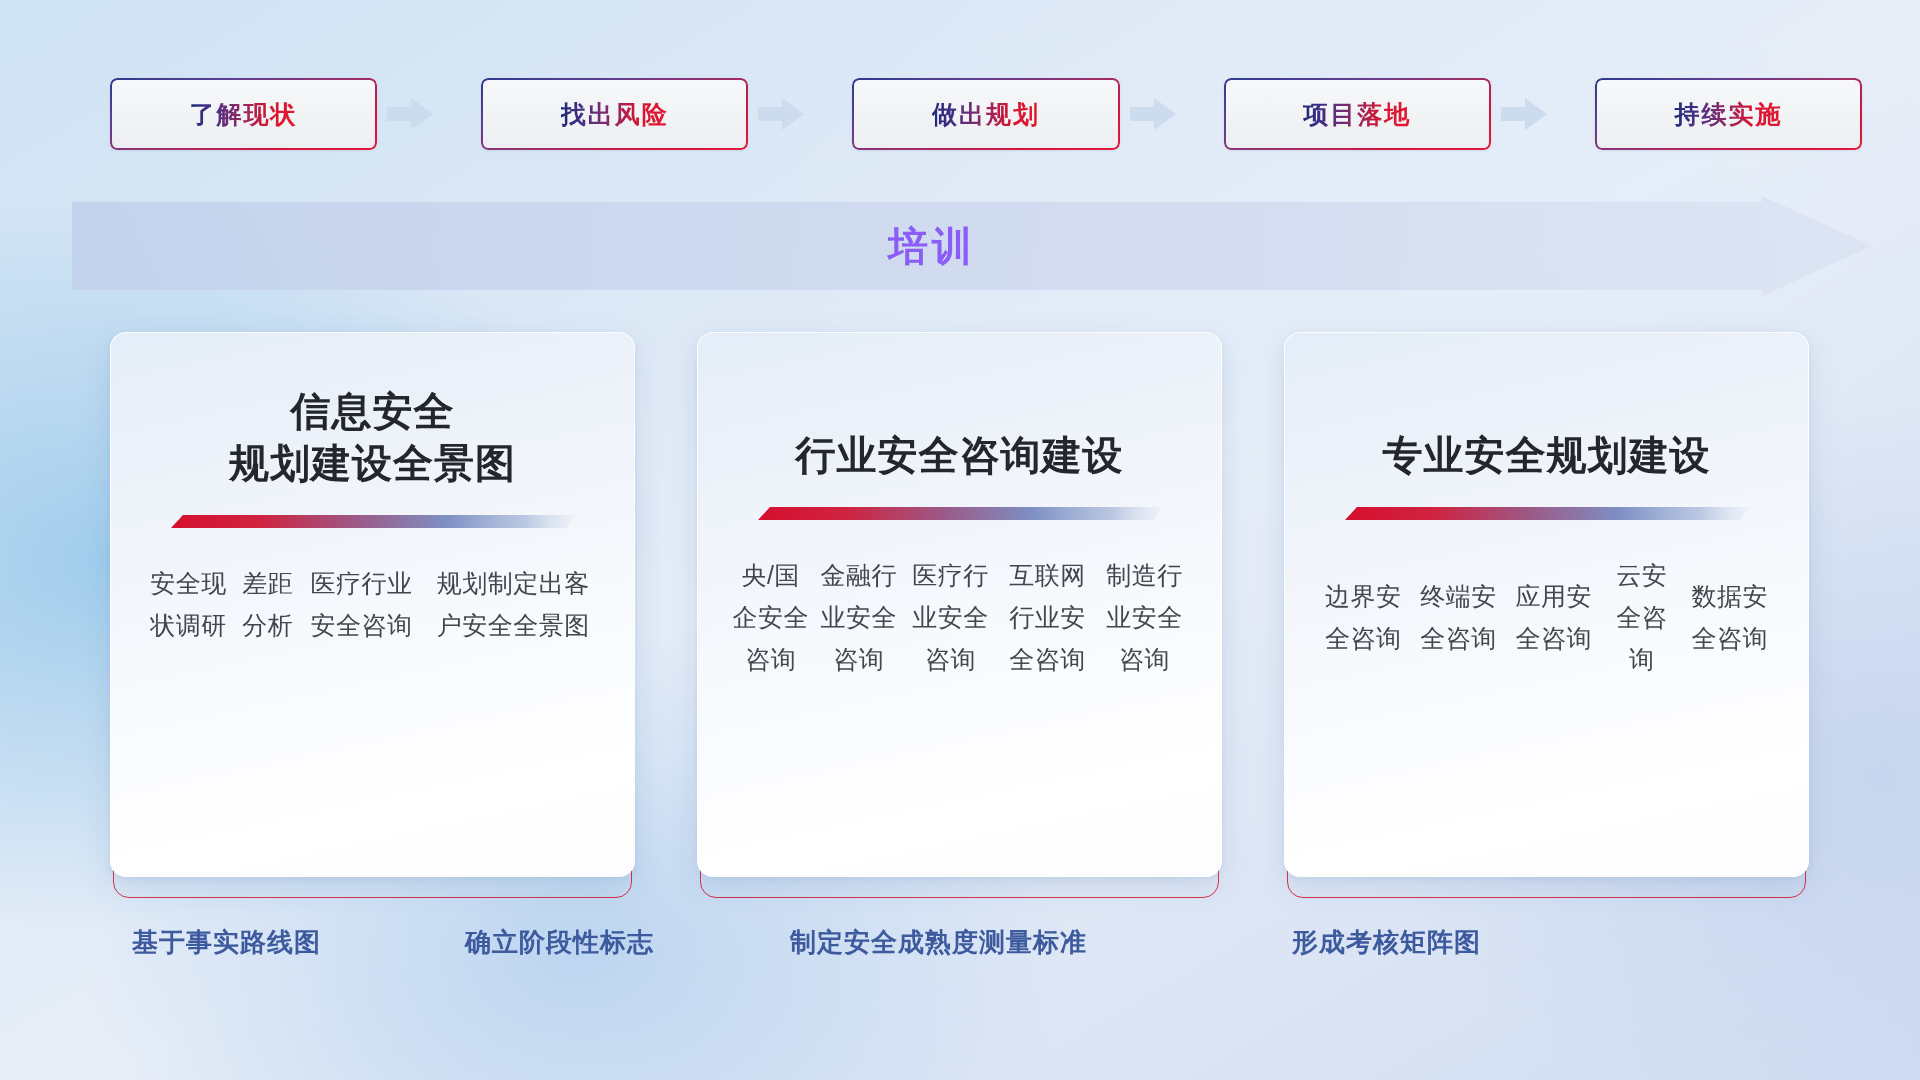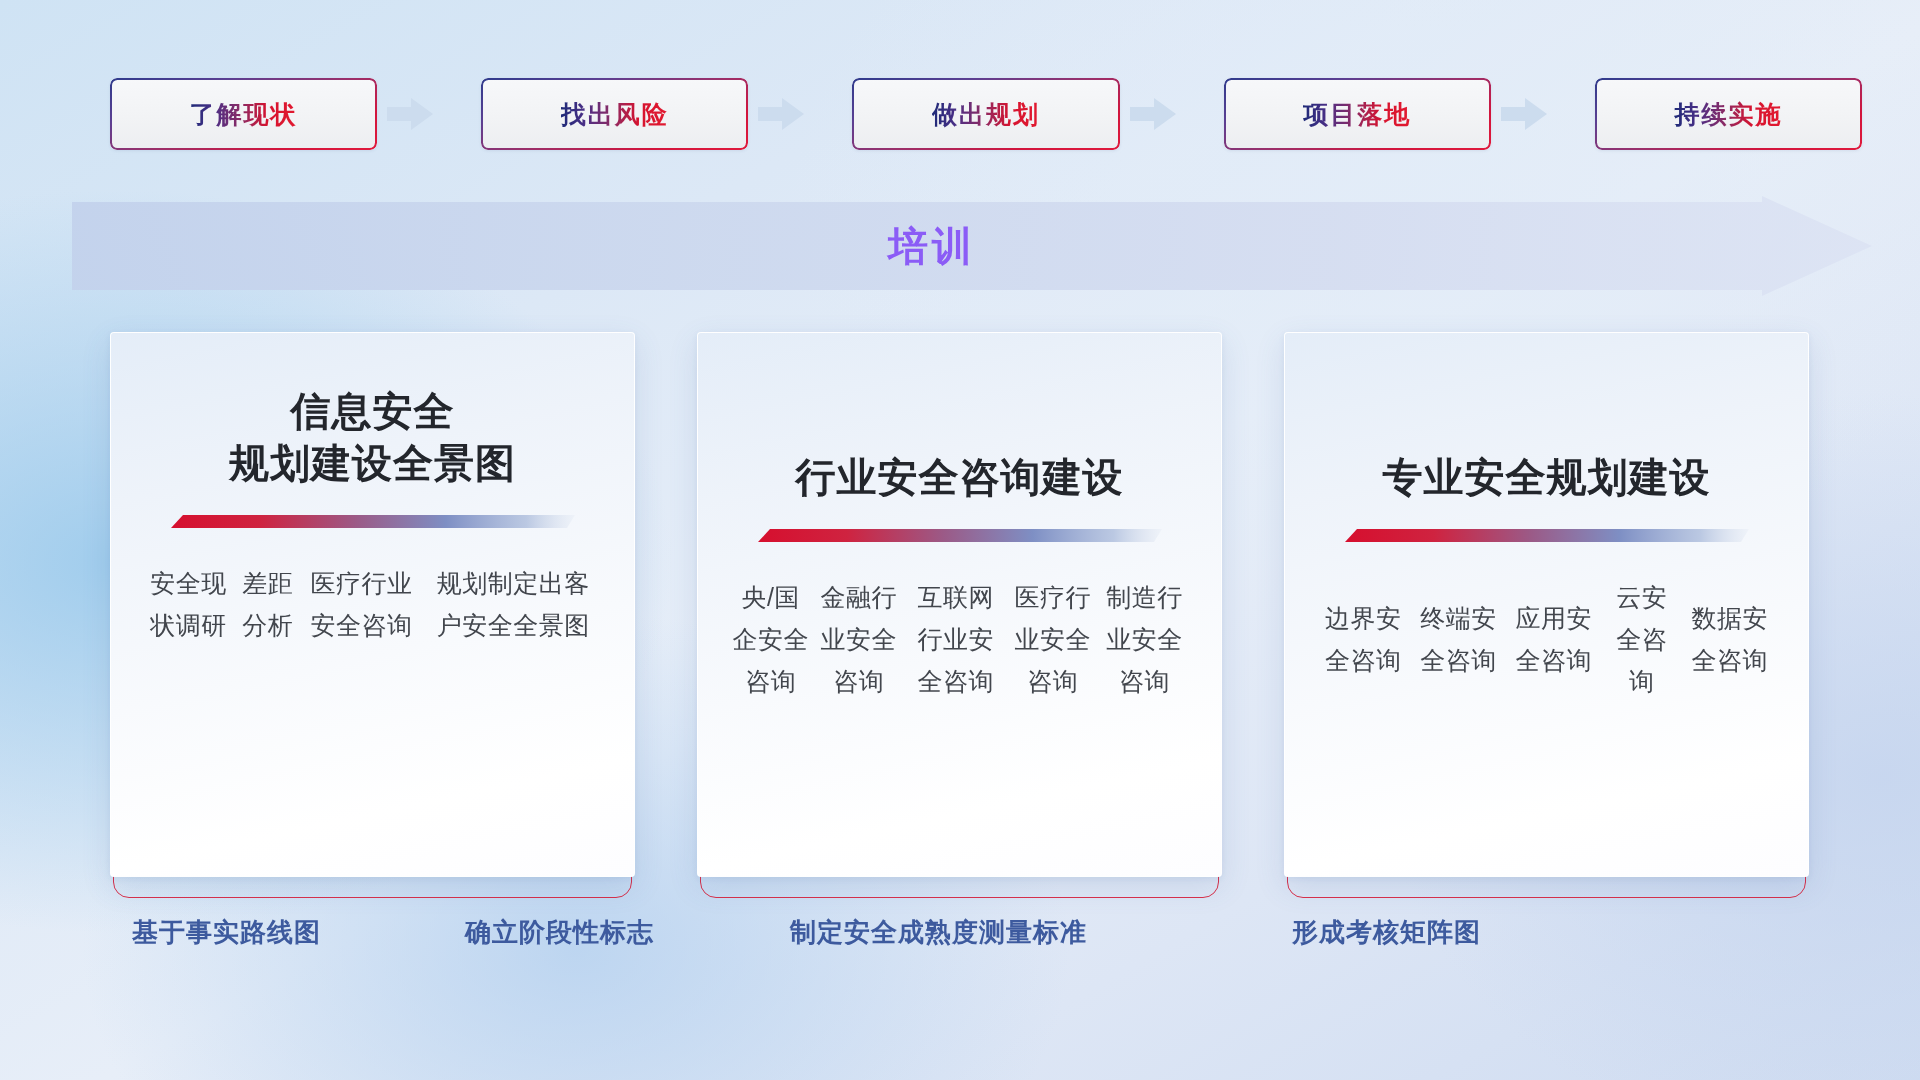--- a/index.html
+++ b/index.html
@@ -65,42 +65,42 @@
   
   .cards{
     position:absolute; left:110px; top:332px; width:1700px; height:545px;
     display:flex; gap:62px;
   }
   .card-wrap{ position:relative; width:525px; }
 
   .card{
     position:relative;
     height:545px;
-    border-radius:4px;
+    border-radius:16px;
     background:linear-gradient(168deg,#e4edf8 0%,#eef3fa 26%,#f8fafd 58%,#ffffff 82%,#fdfdff 100%);
     box-shadow:0 10px 30px rgba(70,105,160,0.14), 0 2px 6px rgba(70,105,160,0.08);
     border:1px solid rgba(255,255,255,0.95);
     overflow:hidden;
     padding:52px 34px 0 34px;
     display:flex; flex-direction:column; align-items:center;
   }
   
   .card-outline{
     position:absolute; left:3px; top:14px; width:519px; height:552px;
     border:1.4px solid #d81f3a; border-radius:16px;
     pointer-events:none; z-index:0; opacity:.92;
   }
   .card{ z-index:1; }
 
   .card-title{
     font-size:40px; font-weight:700; color:#23262c; line-height:1.30;
     text-align:center; letter-spacing:1px; white-space:pre-line;
   }
   .card.tall .card-title{ margin-top:0; }
-  .card.single .card-title{ margin-top:66px; }
+  .card.single .card-title{ margin-top:44px; }
 
   .divider{
     width:404px; height:13px; margin-top:26px; position:relative;
   }
   .divider svg{ width:100%; height:100%; display:block; }
 
   .card-list{
     margin-top:34px; width:100%;
     display:flex; flex-direction:row; align-items:center; gap:7px;
   }
@@ -108,21 +108,21 @@
     list-style:none;
     font-size:25px; color:#42464d; line-height:1.68; letter-spacing:.5px;
     text-align:center;
   }
 
   
   .captions{
     position:absolute; left:0; top:915px; width:1920px; height:50px;
   }
   .caption{
-    position:absolute; top:0;
+    position:absolute; top:10px;
     font-size:26px; font-weight:700; color:#3d5a9e; letter-spacing:1px;
     white-space:nowrap;
   }
 </style>
 </head>
 <body>
 
 <div id="stage">
 
   <div class="step-row">
@@ -231,22 +231,22 @@
                 <stop offset="88%" stop-color="#a8b9da" stop-opacity="0.75"></stop>
                 <stop offset="100%" stop-color="#cfd9ea" stop-opacity="0.15"></stop>
               </linearGradient>
             </defs>
             <path d="M12 0 H404 L396 13 H0 Z" fill="url(#divGrad2)"></path>
           </svg>
         </div>
         <ul class="card-list">
           <li>央/国企安全咨询</li>
           <li>金融行业安全咨询</li>
+          <li>医疗行业安全咨询</li>
           <li>互联网行业安全咨询</li>
-          <li>医疗行业安全咨询</li>
           <li>制造行业安全咨询</li>
         </ul>
       </div>
     </div>
 
     <div class="card-wrap">
       <div class="card-outline"></div>
       <div class="card single">
         <div class="card-title">专业安全规划建设</div>
         <div class="divider">

